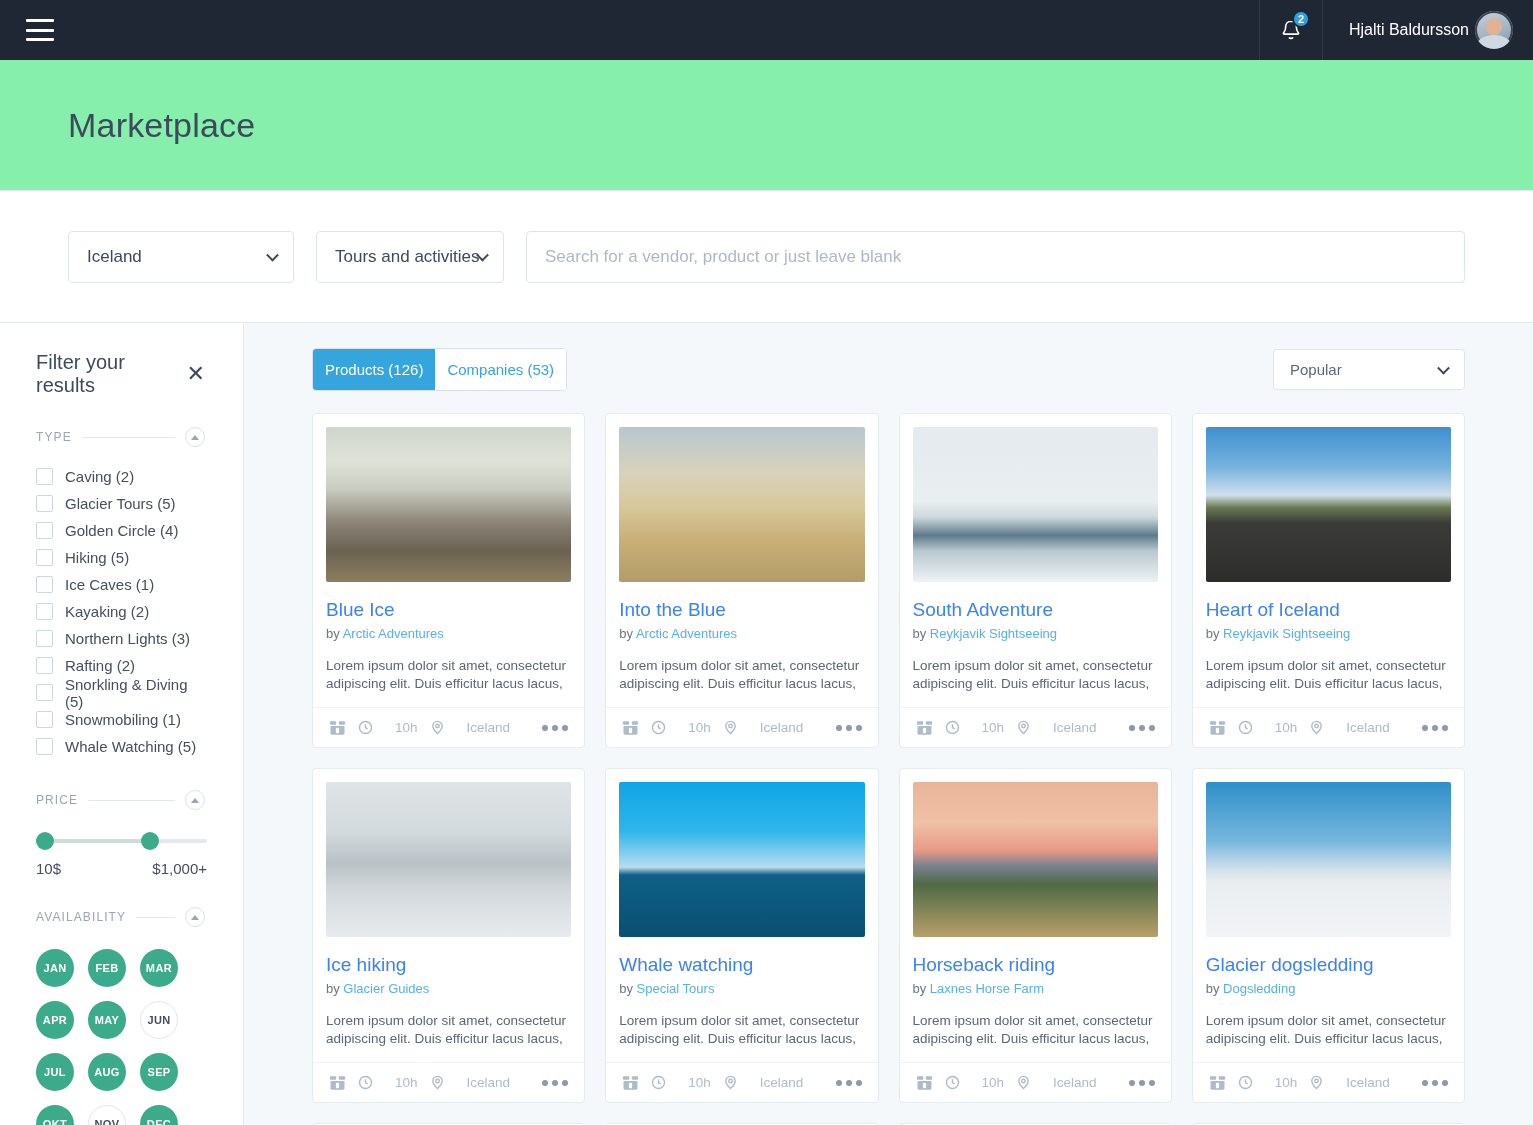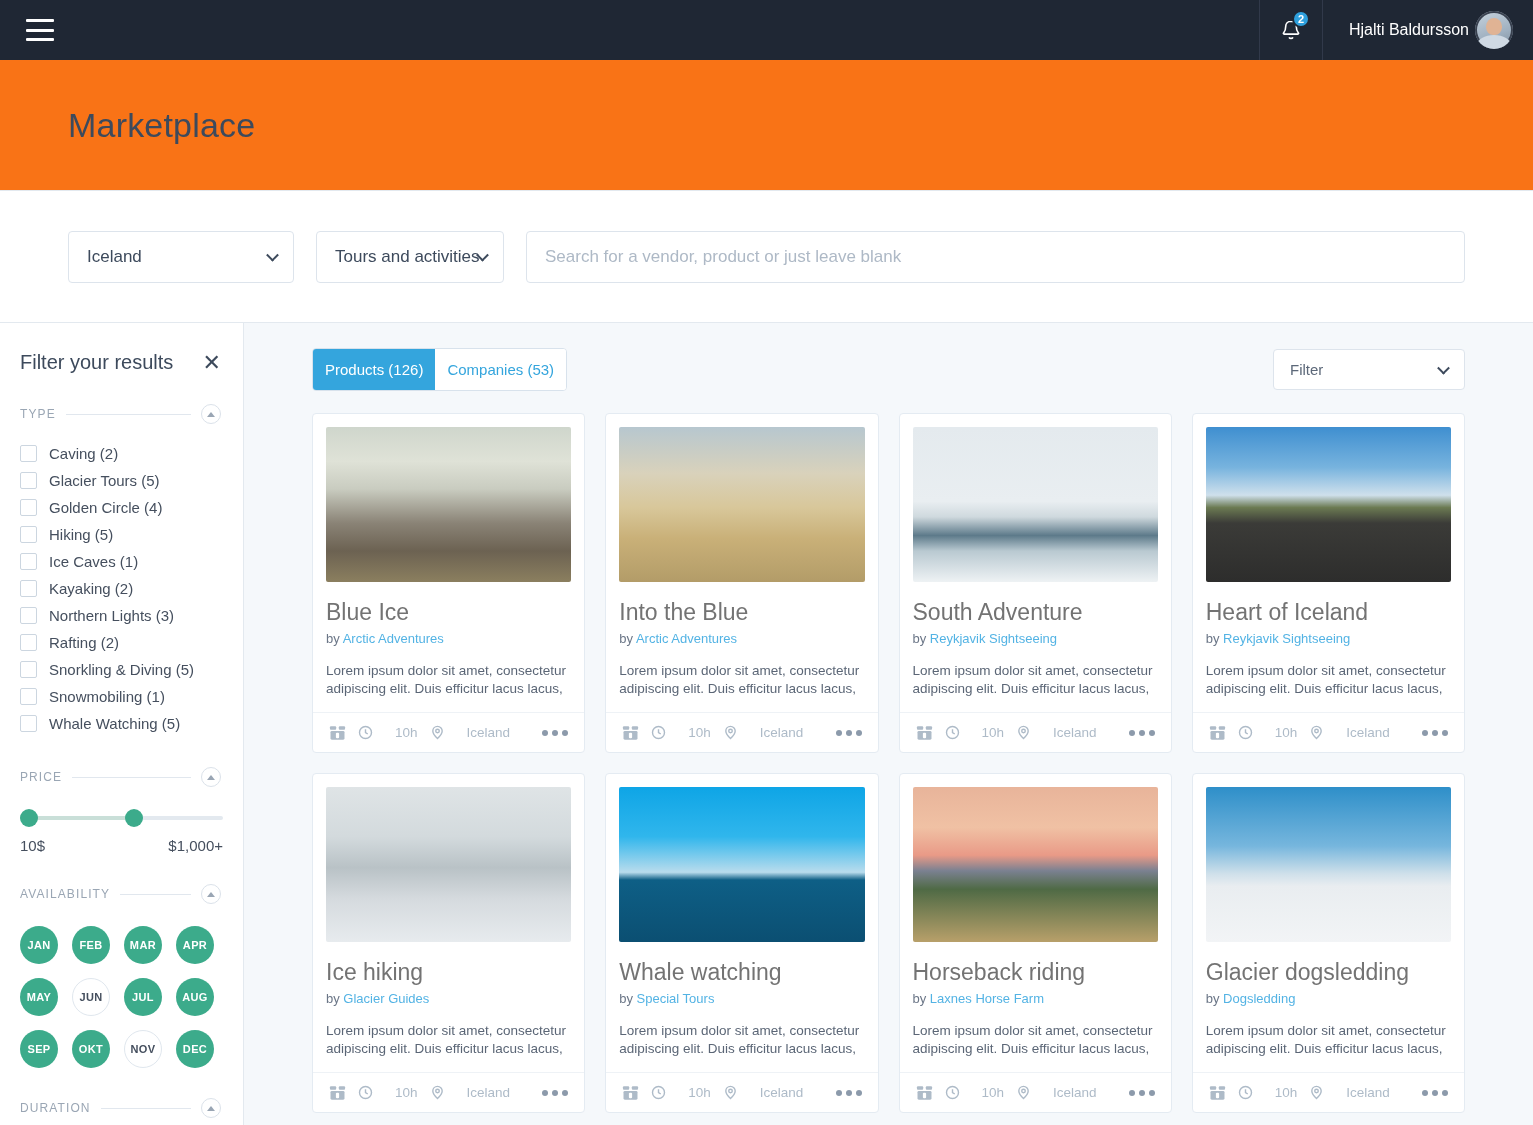--- a/index.html
+++ b/index.html
@@ -53,21 +53,21 @@
   }
   .avatar::after { 
     content:""; position:absolute; left:50%; bottom:-6px;
     width:34px; height:20px; transform: translateX(-50%);
     background:#cfd9e3; border-radius:50% 50% 0 0;
   }
 
   
   .page-head {
     height: 131px; border-bottom: 1px solid #e3e9ef;
-    display: flex; align-items: center; padding-left: 68px; background:#f97316;
+    display: flex; align-items: center; padding-left: 68px; background:#86efac;
   }
   .page-title { font-size: 34px; color: #3d4a5c; font-weight: 400; letter-spacing: .2px; }
 
   
   .search-row {
     height: 132px; background: #fff; border-bottom: 1px solid #e3e9ef;
     display: flex; align-items: center; padding: 0 68px; gap: 22px;
   }
   .select-box {
     position: relative; height: 52px; border: 1px solid #dde4ec; border-radius: 4px;
@@ -92,21 +92,21 @@
     border: none; border-radius: 4px; font-size: 17px; cursor: pointer;
     font-family: "Liberation Sans", sans-serif;
   }
 
   
   .body-split { display: flex; height: 802px; }
 
   
   .sidebar {
     width: 244px; flex: 0 0 244px; background: #fff;
-    border-right: 1px solid #e3e9ef; padding: 0 20px; overflow: hidden;
+    border-right: 1px solid #e3e9ef; padding: 0 36px; overflow: hidden;
   }
   .filter-head {
     display: flex; align-items: center; justify-content: space-between;
     padding: 28px 2px 0 0;
   }
   .filter-title { font-size: 20px; color: #3d4a5c; }
   .close-x {
     font-size: 22px; color: #3d4a5c; cursor: pointer; line-height: 1;
     font-family: "Liberation Sans", sans-serif;
   }
@@ -177,21 +177,21 @@
 
   .grid {
     display: grid; grid-template-columns: repeat(4, 1fr); gap: 20px;
     margin-top: 22px;
   }
   .card {
     background: #fff; border: 1px solid #e4ebf2; border-radius: 4px;
     padding: 13px 13px 0 13px; overflow: hidden;
   }
   .card-img { height: 155px; border-radius: 2px; background-size: cover; }
-  .card-title { font-size: 23px; color: #737373; margin-top: 17px; }
+  .card-title { font-size: 19px; color: #3b82f6; margin-top: 17px; }
   .card-by { font-size: 13px; color: #6b7687; margin-top: 5px; }
   .card-by a { color: #53b3e4; text-decoration: none; cursor: pointer; }
   .card-desc {
     font-size: 13.5px; line-height: 1.35; color: #5b6676; margin-top: 16px;
     height: 36px; overflow: hidden;
   }
   .card-foot {
     display: flex; align-items: center; gap: 12px;
     border-top: 1px solid #eef2f6; margin: 14px -13px 0 -13px;
     padding: 11px 16px; color: #aebbc8; font-size: 13.5px;
@@ -397,21 +397,21 @@
 
   </aside>
 
   <main class="results">
     <div class="results-bar">
       <div class="tabs" id="tabs">
           <div class="tab active">Products (126)</div>
           <div class="tab idle">Companies (53)</div>
         </div>
       <div class="sort-box">
-        <span class="val">Filter</span>
+        <span class="val">Popular</span>
         <span class="chev"></span>
       </div>
     </div>
     <div class="grid" id="card-grid">
         <div class="card">
           <div class="card-img img-blueice"></div>
           <div class="card-title">Blue Ice</div>
           <div class="card-by"><span>by </span><a>Arctic Adventures</a></div>
           <div class="card-desc">Lorem ipsum dolor sit amet, consectetur adipiscing elit. Duis efficitur lacus lacus, a…</div>
           <div class="card-foot">

